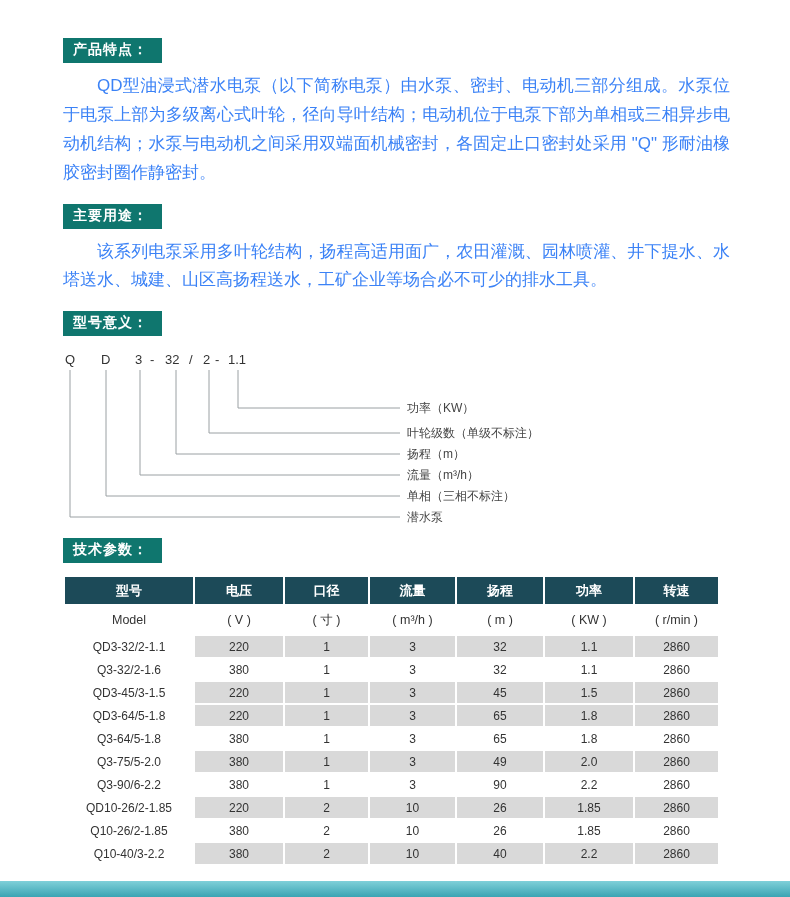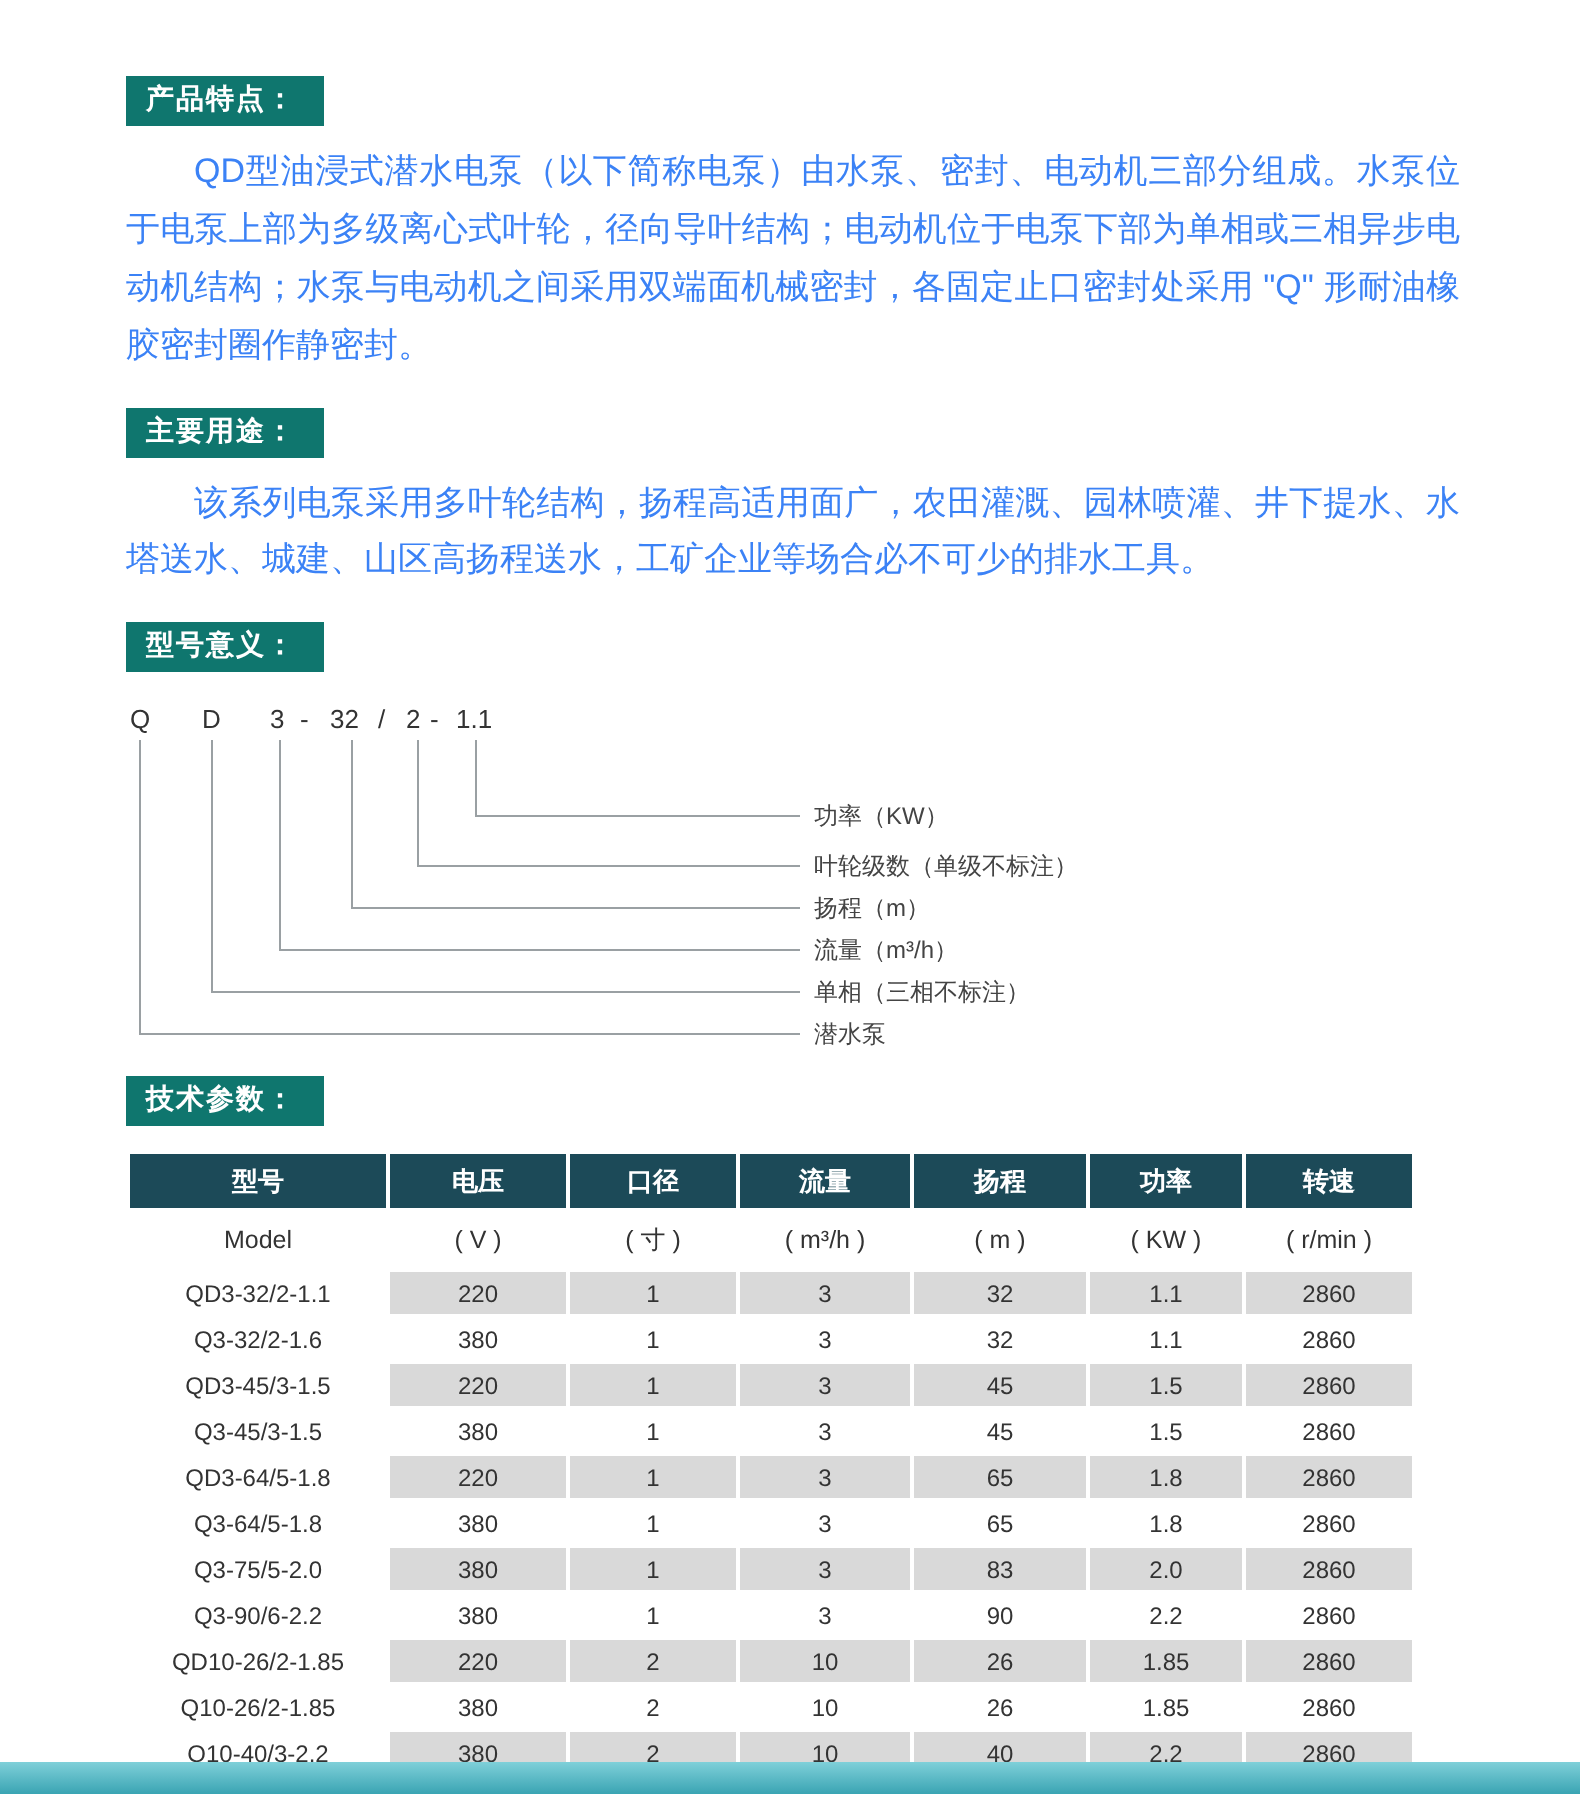--- a/index.html
+++ b/index.html
@@ -136,21 +136,21 @@
     <div class="section-title" style="">技术参数：</div>
 
     <table class="spec">
       <thead>
         <tr class="cn">
           <th style="width:128px">型号</th>
           <th style="width:88px">电压</th>
           <th style="width:83px">口径</th>
           <th style="width:85px">流量</th>
           <th style="width:86px">扬程</th>
-          <th style="width:76px">功率</th>
+          <th style="width:88px">功率</th>
           <th style="width:83px">转速</th>
         </tr>
         <tr class="unit">
           <th>Model</th>
           <th>( V )</th>
           <th>( 寸 )</th>
           <th>( m³/h )</th>
           <th>( m )</th>
           <th>( KW )</th>
           <th>( r/min )</th>
@@ -177,29 +177,20 @@
           </tr>
           <tr class="odd">
             <td class="model-cell">QD3-45/3-1.5</td>
             <td class="data">220</td>
             <td class="data">1</td>
             <td class="data">3</td>
             <td class="data">45</td>
             <td class="data">1.5</td>
             <td class="data">2860</td>
           </tr>
-          <tr>
-            <td class="model-cell">Q3-45/3-1.5</td>
-            <td class="data">380</td>
-            <td class="data">1</td>
-            <td class="data">3</td>
-            <td class="data">45</td>
-            <td class="data">1.5</td>
-            <td class="data">2860</td>
-          </tr>
           <tr class="odd">
             <td class="model-cell">QD3-64/5-1.8</td>
             <td class="data">220</td>
             <td class="data">1</td>
             <td class="data">3</td>
             <td class="data">65</td>
             <td class="data">1.8</td>
             <td class="data">2860</td>
           </tr>
           <tr>
@@ -209,21 +200,21 @@
             <td class="data">3</td>
             <td class="data">65</td>
             <td class="data">1.8</td>
             <td class="data">2860</td>
           </tr>
           <tr class="odd">
             <td class="model-cell">Q3-75/5-2.0</td>
             <td class="data">380</td>
             <td class="data">1</td>
             <td class="data">3</td>
-            <td class="data">83</td>
+            <td class="data">49</td>
             <td class="data">2.0</td>
             <td class="data">2860</td>
           </tr>
           <tr>
             <td class="model-cell">Q3-90/6-2.2</td>
             <td class="data">380</td>
             <td class="data">1</td>
             <td class="data">3</td>
             <td class="data">90</td>
             <td class="data">2.2</td>

